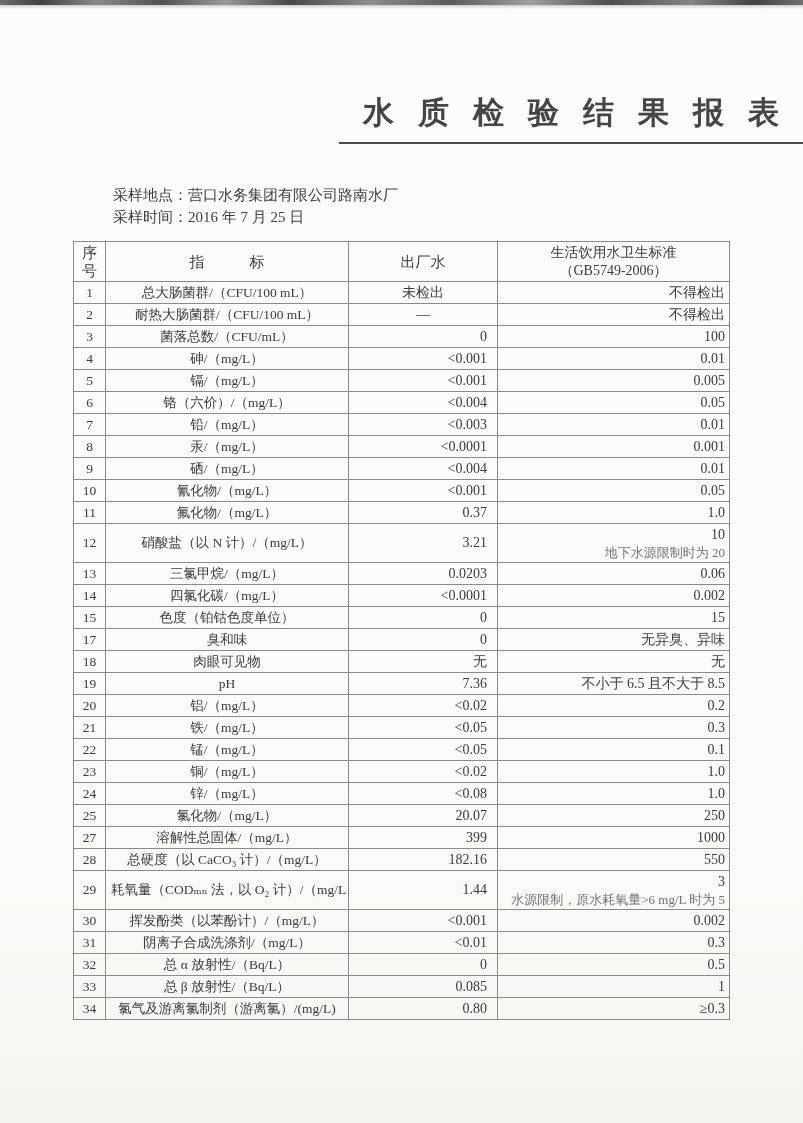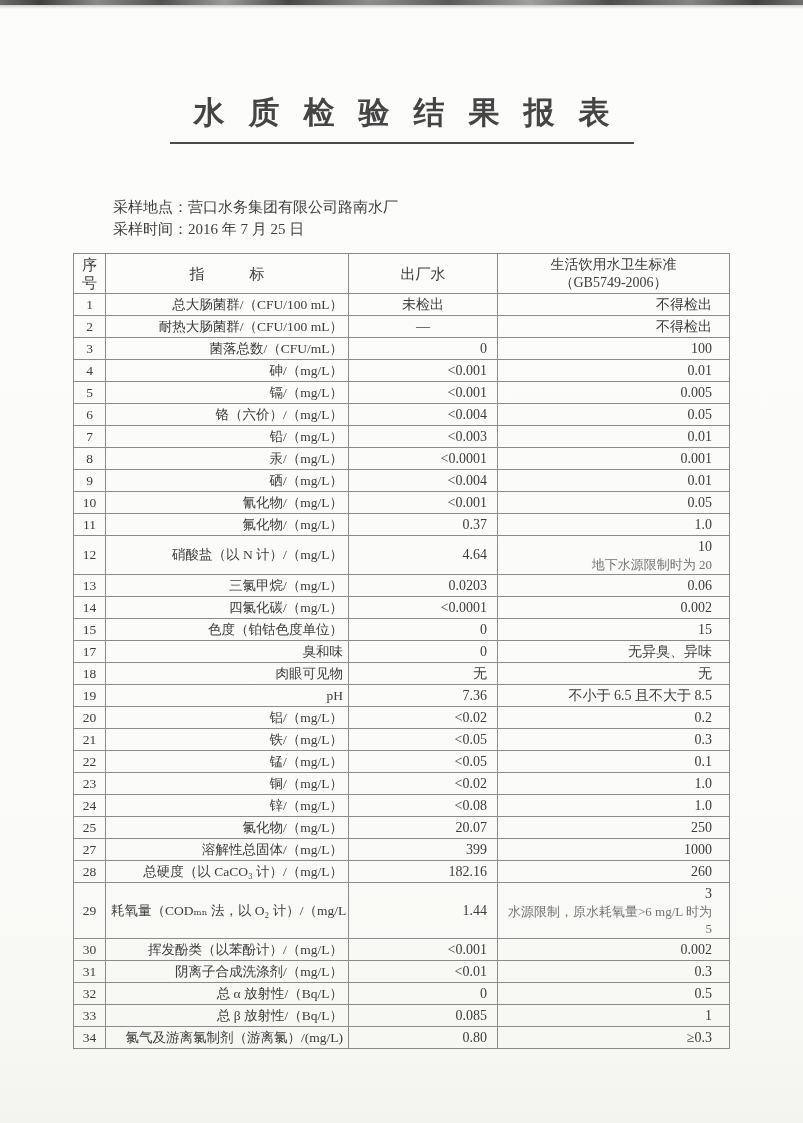--- a/index.html
+++ b/index.html
@@ -11,47 +11,47 @@
     color:#3c3c3c;
   }
   .scan-edge{
     position:absolute;top:0;left:0;width:803px;height:5px;
     background:linear-gradient(to right,#6d6d6d 0%,#3f3f3f 5%,#8a8a8a 12%,#515151 20%,#9a9a9a 28%,#474747 36%,#8e8e8e 46%,#5a5a5a 56%,#a0a0a0 66%,#4c4c4c 76%,#868686 86%,#424242 94%,#707070 100%);
   }
   .scan-edge-fade{
     position:absolute;top:5px;left:0;width:803px;height:4px;
     background:linear-gradient(180deg,rgba(120,120,120,.35),rgba(120,120,120,0));
   }
-  .title-wrap{margin-top:92px;text-align:center;}
+  .title-wrap{margin-top:92px;text-align:right;}
   .title-wrap h1{
     display:inline-block;margin:0;
     font-size:31px;font-weight:600;color:#454545;
     letter-spacing:24px;text-indent:12px;
     border-bottom:2px solid #4a4a4a;padding:0 0 8px 12px;
   }
-  .meta{margin:52px 0 0 113px;font-size:15px;line-height:22px;color:#3e3e3e;}
+  .meta{margin:40px 0 0 113px;font-size:15px;line-height:22px;color:#3e3e3e;}
   .meta-line{white-space:nowrap;}
   table{
     margin:13px 0 0 73px;width:656px;
     border-collapse:collapse;table-layout:fixed;
   }
   th,td{border:1px solid #8b8b8b;padding:1px 5px;font-weight:normal;font-size:14px;color:#3c3c3c;overflow:hidden;}
   col.c-no{width:32px;}
   col.c-ind{width:243px;}
   col.c-out{width:149px;}
   col.c-std{width:232px;}
   thead tr{height:40px;}
   thead th{text-align:center;font-size:15px;line-height:18px;}
   th.h-std .std1,th.h-std .std2{display:block;font-size:14px;line-height:18px;}
   tbody tr{height:20px;}
   td.no{text-align:center;font-size:13.5px;padding:1px 2px;}
-  td.ind{text-align:right;font-size:13.5px;white-space:nowrap;}
+  td.ind{text-align:center;font-size:13.5px;white-space:nowrap;}
   td.out{text-align:right;padding-right:10px;}
   td.out.center{text-align:center;padding-right:5px;}
-  td.std{text-align:right;padding-right:17px;vertical-align:top;}
+  td.std{text-align:right;padding-right:4px;vertical-align:top;}
   .std-main{display:block;line-height:19px;}
   .std-note{display:block;font-size:13px;line-height:17px;color:#737373;}
   .std-note:empty{display:none;}
 </style>
 </head>
 <body>
 
 <div class="page">
 
   <div class="scan-edge"></div>
@@ -191,21 +191,21 @@
     <td class="out">0.37</td>
     <td class="std">
       <span class="std-main">1.0</span>
 
     </td>
   </tr>
 
   <tr>
     <td class="no">12</td>
     <td class="ind">硝酸盐（以 N 计）/（mg/L）</td>
-    <td class="out">4.64</td>
+    <td class="out">3.21</td>
     <td class="std">
       <span class="std-main">10</span>
       <span class="std-note">地下水源限制时为 20</span>
     </td>
   </tr>
 
   <tr>
     <td class="no">13</td>
     <td class="ind">三氯甲烷/（mg/L）</td>
     <td class="out">0.0203</td>
@@ -335,21 +335,21 @@
       <span class="std-main">1000</span>
 
     </td>
   </tr>
 
   <tr>
     <td class="no">28</td>
     <td class="ind">总硬度（以 CaCO₃ 计）/（mg/L）</td>
     <td class="out">182.16</td>
     <td class="std">
-      <span class="std-main">260</span>
+      <span class="std-main">550</span>
 
     </td>
   </tr>
 
   <tr>
     <td class="no">29</td>
     <td class="ind">耗氧量（CODₘₙ 法，以 O₂ 计）/（mg/L）</td>
     <td class="out">1.44</td>
     <td class="std">
       <span class="std-main">3</span>

